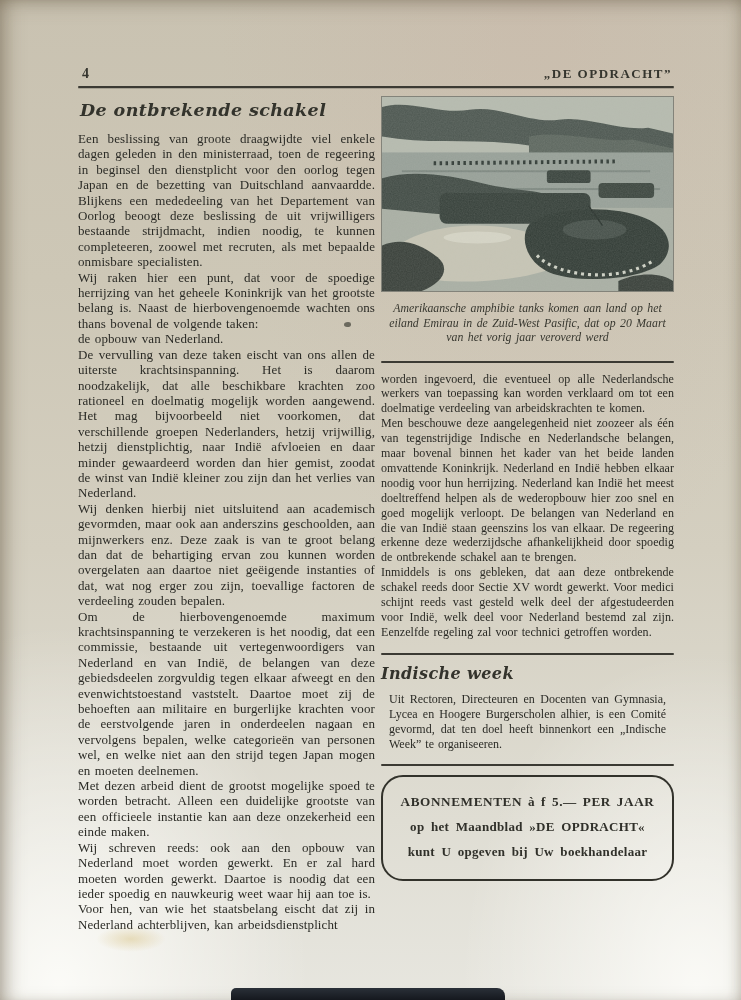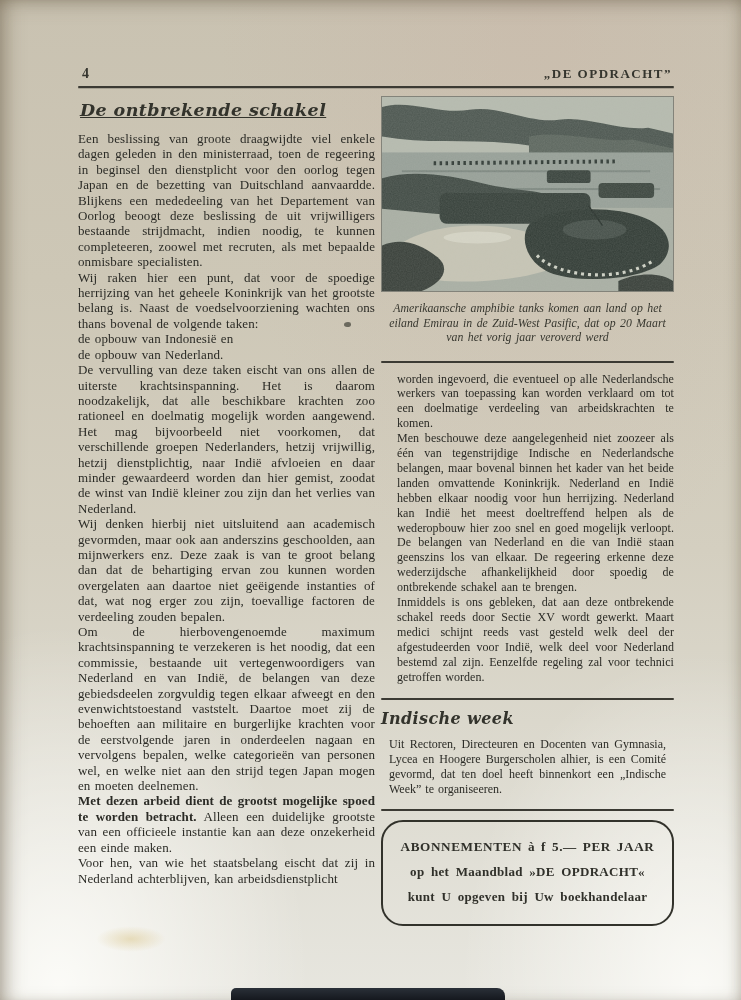--- a/index.html
+++ b/index.html
@@ -36,34 +36,34 @@
   .header-rule{height:2px;background:#3b3a33;border-radius:2px;box-shadow:0 1px 0 rgba(59,58,51,.25);}
 
   .cols{position:relative;}
   .col-left{position:absolute;left:0;top:12px;width:297px;}
   .col-right{position:absolute;left:303px;top:8px;width:293px;}
 
   .article-title{
     margin:0 0 11px 2px;
     font-family:"DejaVu Serif", serif;
     font-style:italic;font-weight:700;
-    font-size:17.5px;letter-spacing:.4px;color:#33332c;text-decoration:underline;
+    font-size:17.5px;letter-spacing:.4px;color:#33332c;
   }
   .body-text p{margin:0;text-align:justify;font-size:13px;line-height:15.4px;word-spacing:1px;letter-spacing:.1px;}
-  .body-text p.lead-b .b{font-weight:700;margin-top:23px;}
+  .body-text p.lead-b .b{font-weight:400;margin-top:23px;}
 
   figure.photo{margin:0;width:293px;height:196px;border:1px solid #83837a;box-sizing:border-box;background:#a9afa4;}
   figure.photo svg{display:block;width:100%;height:100%;}
   figcaption.caption{
     margin:9px 6px 16px 6px;text-align:center;
     font-style:italic;font-size:11.8px;line-height:14.5px;
     color:#37372f;word-spacing:1.5px;
   }
   .rule{height:2px;background:#3b3a33;border-radius:2px;margin:9px 0;}
-  .rc-text{margin-top:3px;margin-left:16px;}
+  .rc-text{margin-top:3px;}
   .rc-text p{margin:0;text-align:justify;font-size:12px;line-height:14.9px;word-spacing:1px;letter-spacing:.05px;}
 
   .iw-title{
     margin:4px 0 9px 0;
     font-family:"DejaVu Serif", serif;
     font-style:italic;font-weight:700;
     font-size:16px;letter-spacing:.4px;color:#33332c;
   }
   .iw-body{margin:8px;text-align:justify;font-size:12px;line-height:15px;word-spacing:1px;}
 
@@ -90,27 +90,27 @@
       <span class="pageno">4</span>
       <span class="masthead">„DE OPDRACHT”</span>
     </header>
     <div class="header-rule"></div>
 
     <div class="cols">
 
       <div class="col-left body-text">
         <h1 class="article-title">De ontbrekende schakel</h1>
         <p>Een beslissing van groote draagwijdte viel enkele dagen geleden in den ministerraad, toen de regeering in beginsel den dienstplicht voor den oorlog tegen Japan en de bezetting van Duitschland aanvaardde. Blijkens een mededeeling van het Departement van Oorlog beoogt deze beslissing de uit vrijwilligers bestaande strijdmacht, indien noodig, te kunnen completeeren, zoowel met recruten, als met bepaalde onmisbare specialisten.</p>
-        <p>Wij raken hier een punt, dat voor de spoedige herrijzing van het geheele Koninkrijk van het grootste belang is. Naast de voedselvoorziening wachten ons thans bovenal de volgende taken:</p>
-        <p>de opbouw van Indonesië en</p>
+        <p>Wij raken hier een punt, dat voor de spoedige herrijzing van het geheele Koninkrijk van het grootste belang is. Naast de hierbovengenoemde wachten ons thans bovenal de volgende taken:</p>
         <p>de opbouw van Nederland.</p>
         <p>De vervulling van deze taken eischt van ons allen de uiterste krachtsinspanning. Het is daarom noodzakelijk, dat alle beschikbare krachten zoo rationeel en doelmatig mogelijk worden aangewend. Het mag bijvoorbeeld niet voorkomen, dat verschillende groepen Nederlanders, hetzij vrijwillig, hetzij dienstplichtig, naar Indië afvloeien en daar minder gewaardeerd worden dan hier gemist, zoodat de winst van Indië kleiner zou zijn dan het verlies van Nederland.</p>
         <p>Wij denken hierbij niet uitsluitend aan academisch gevormden, maar ook aan anderszins geschoolden, aan mijnwerkers enz. Deze zaak is van te groot belang dan dat de behartiging ervan zou kunnen worden overgelaten aan daartoe niet geëigende instanties of dat, wat nog erger zou zijn, toevallige factoren de verdeeling zouden bepalen.</p>
         <p>Om de hierbovengenoemde maximum krachtsinspanning te verzekeren is het noodig, dat een commissie, bestaande uit vertegenwoordigers van Nederland en van Indië, de belangen van deze gebiedsdeelen zorgvuldig tegen elkaar afweegt en den evenwichtstoestand vaststelt. Daartoe moet zij de behoeften aan militaire en burgerlijke krachten voor de eerstvolgende jaren in onderdeelen nagaan en vervolgens bepalen, welke categorieën van personen wel, en welke niet aan den strijd tegen Japan mogen en moeten deelnemen.</p>
         <p class="lead-b"><span class="b">Met dezen arbeid dient de grootst mogelijke spoed te worden betracht.</span> <span>Alleen een duidelijke grootste van een officieele instantie kan aan deze onzekerheid een einde maken.</span></p>
+        <p>Wij schreven reeds: ook aan den opbouw van Nederland moet worden gewerkt. En er zal hard moeten worden gewerkt. Daartoe is noodig dat een ieder spoedig en nauwkeurig weet waar hij aan toe is.</p>
         <p>Voor hen, van wie het staatsbelang eischt dat zij in Nederland achterblijven, kan arbeidsdienstplicht</p>
       </div>
 
       <div class="col-right">
 
         <figure class="photo">
           <svg viewBox="0 0 293 196" preserveAspectRatio="none">
             <defs>
               <filter id="grain" x="0" y="0" width="100%" height="100%">
                 <feTurbulence type="fractalNoise" baseFrequency="0.85" numOctaves="2" stitchTiles="stitch"></feTurbulence>
@@ -142,21 +142,21 @@
           </svg>
         </figure>
 
         <figcaption class="caption">Amerikaansche amphibie tanks komen aan land op het eiland Emirau in de Zuid-West Pasific, dat op 20 Maart van het vorig jaar veroverd werd</figcaption>
 
         <div class="rule"></div>
 
         <div class="rc-text">
           <p>worden ingevoerd, die eventueel op alle Nederlandsche werkers van toepassing kan worden verklaard om tot een doelmatige verdeeling van arbeidskrachten te komen.</p>
           <p>Men beschouwe deze aangelegenheid niet zoozeer als één van tegenstrijdige Indische en Nederlandsche belangen, maar bovenal binnen het kader van het beide landen omvattende Koninkrijk. Nederland en Indië hebben elkaar noodig voor hun herrijzing. Nederland kan Indië het meest doeltreffend helpen als de wederopbouw hier zoo snel en goed mogelijk verloopt. De belangen van Nederland en die van Indië staan geenszins los van elkaar. De regeering erkenne deze wederzijdsche afhankelijkheid door spoedig de ontbrekende schakel aan te brengen.</p>
-          <p>Inmiddels is ons gebleken, dat aan deze ontbrekende schakel reeds door Sectie XV wordt gewerkt. Maart medici schijnt reeds vast gesteld welk deel der afgestudeerden voor Indië, welk deel voor Nederland bestemd zal zijn. Eenzelfde regeling zal voor technici getroffen worden.</p>
+          <p>Inmiddels is ons gebleken, dat aan deze ontbrekende schakel reeds door Sectie XV wordt gewerkt. Voor medici schijnt reeds vast gesteld welk deel der afgestudeerden voor Indië, welk deel voor Nederland bestemd zal zijn. Eenzelfde regeling zal voor technici getroffen worden.</p>
         </div>
 
         <div class="rule" style="margin-top:13px;"></div>
 
         <h2 class="iw-title">Indische week</h2>
         <p class="iw-body">Uit Rectoren, Directeuren en Docenten van Gymnasia, Lycea en Hoogere Burgerscholen alhier, is een Comité gevormd, dat ten doel heeft binnenkort een „Indische Week” te organiseeren.</p>
 
         <div class="rule" style="margin-top:12px;"></div>
 
         <div class="sub-box">

